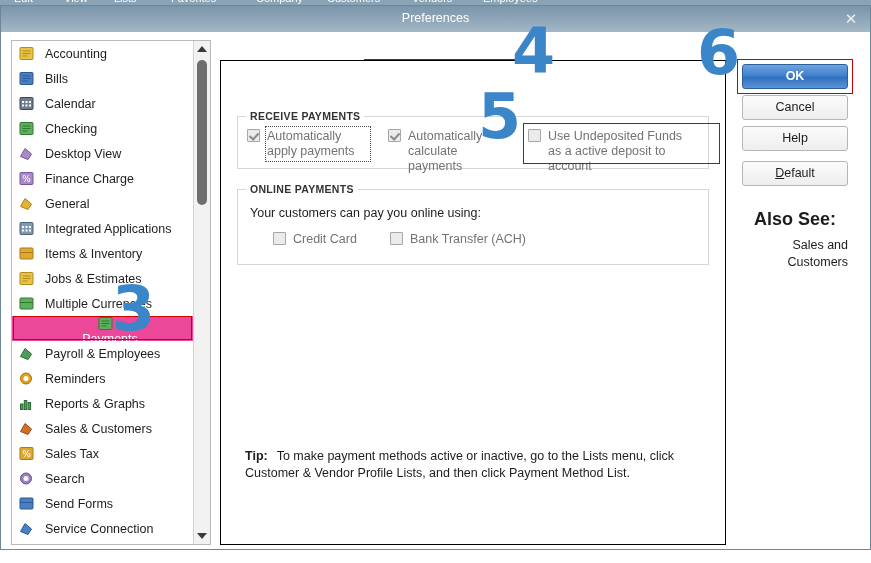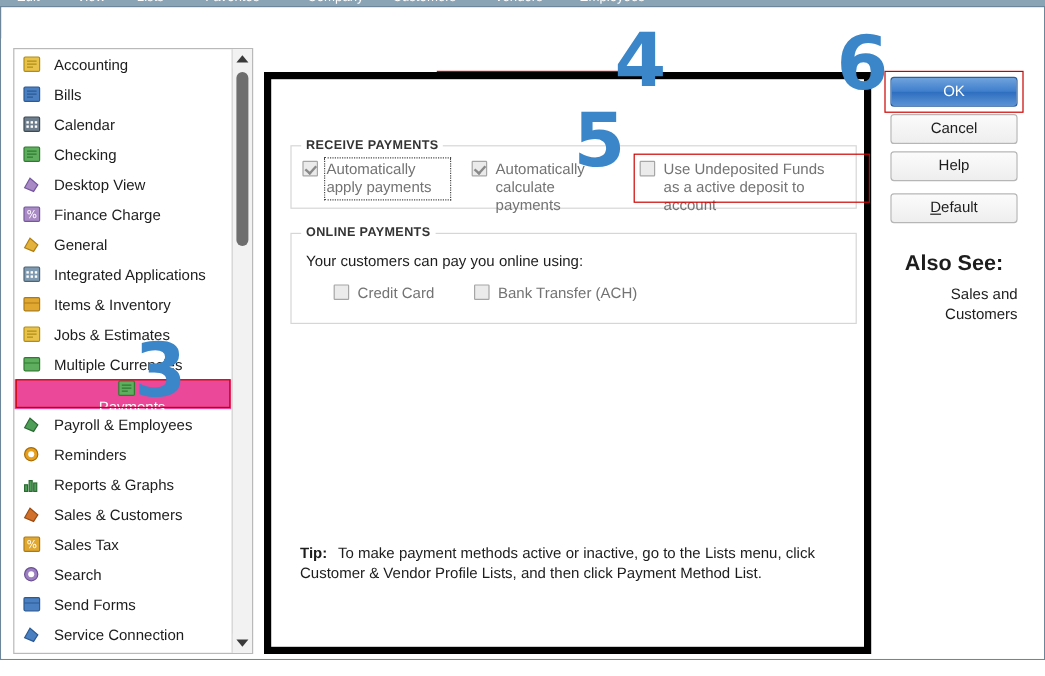--- a/index.html
+++ b/index.html
@@ -156,21 +156,21 @@
     background: #6e6e6e;
     border-radius: 5px;
     cursor: pointer;
   }
 
   
   #main-panel {
     position: absolute;
     left: 219px; top: 28px;
     width: 506px; height: 485px;
-    border: 6px solid #000000;
+    border: 1px solid #000000;
     background: #ffffff;
     box-sizing: border-box;
   }
   #tabstrip {
     position: absolute;
     left: 219px; top: 28px;
     width: 506px; height: 26px;
   }
   .tab {
     position: absolute;
@@ -314,21 +314,21 @@
     text-align: center;
     line-height: 23px;
     box-sizing: border-box;
     cursor: pointer;
   }
   #btn-ok {
     top: 32px;
     background: linear-gradient(to bottom, #6fa3dc 0%, #3f7fcc 48%, #2f6fc0 52%, #5a93d4 100%);
     border: 1px solid #2b5f9e;
     color: #ffffff;
-    font-weight: normal;
+    font-weight: bold;
   }
   #btn-ok-hl {
     position: absolute;
     left: 736px; top: 27px;
     width: 116px; height: 35px;
     border: 1.5px solid #cc0000;
     box-sizing: border-box;
     pointer-events: none;
   }
   #btn-cancel { top: 63px; }
@@ -386,20 +386,24 @@
       <span class="mi" style="left: 114px;">Lists</span>
       <span class="mi" style="left: 171px;">Favorites</span>
       <span class="mi" style="left: 256px;">Company</span>
       <span class="mi" style="left: 327px;">Customers</span>
       <span class="mi" style="left: 412px;">Vendors</span>
       <span class="mi" style="left: 483px;">Employees</span>
     </div>
 
   <div id="dialog">
 
+    <div id="titlebar">
+      <div id="titlebar-title">Preferences</div>
+      <div id="titlebar-close">✕</div>
+    </div>
 
     <div id="dialog-body">
 
       <div id="pref-list-wrap">
         <div id="pref-list">
             <div class="pref-item">
               <span class="pi-icon">
                 <svg width="18" height="16" viewBox="0 0 18 16">
                   <rect x="2" y="1.5" width="13" height="12" rx="1" fill="#e8c24a" stroke="#b08d16"></rect>
                   <path d="M4.5 5h8M4.5 7.5h8M4.5 10h5" stroke="#b08d16" stroke-width="1"></path>

